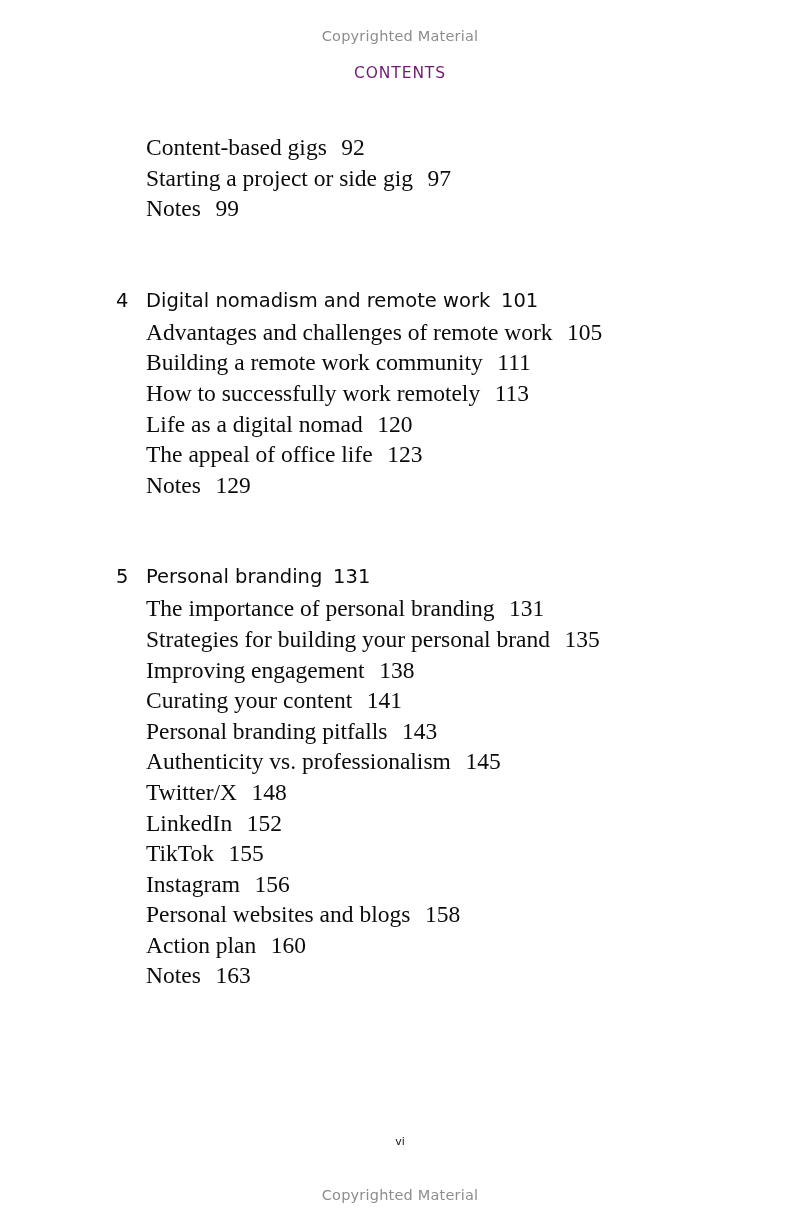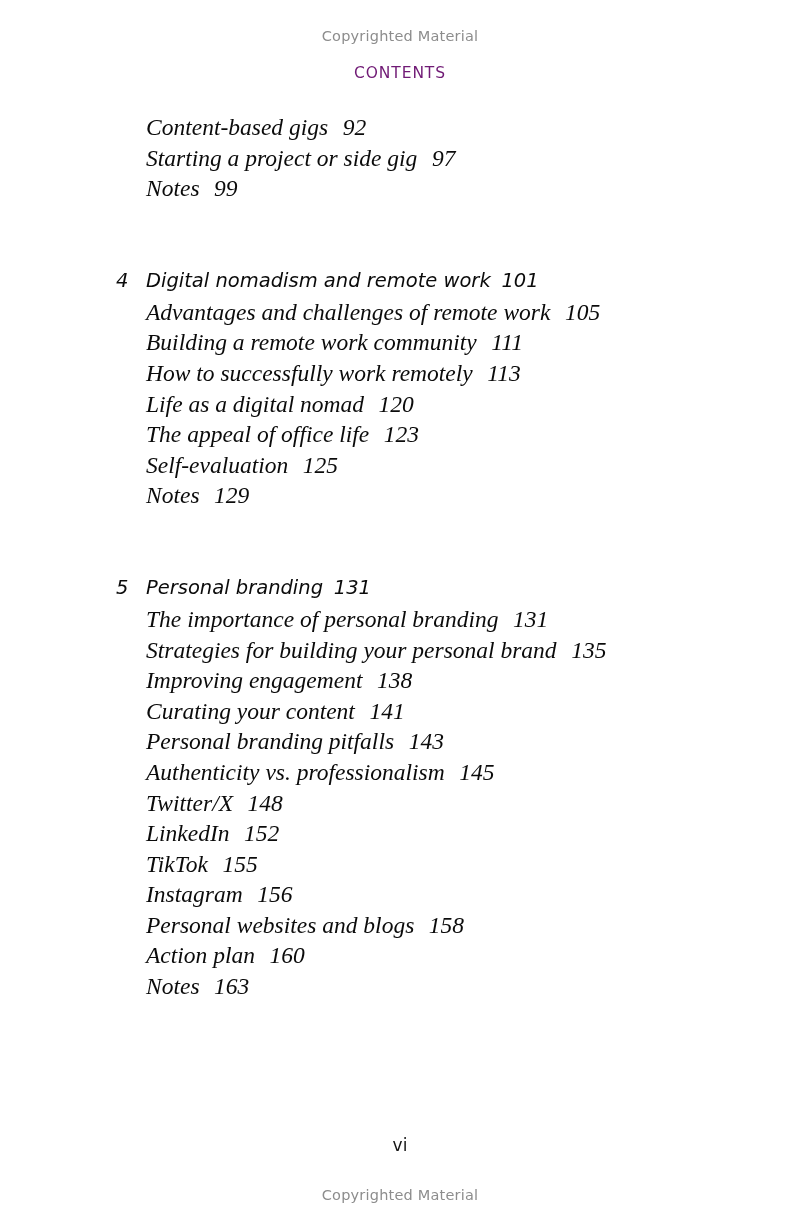--- a/index.html
+++ b/index.html
@@ -44,23 +44,22 @@
     font-size: 15.5px;
     letter-spacing: 0.9px;
     color: #701a75;
     white-space: nowrap;
   }
 
   
   .toc {
     position: absolute;
     left: 116px;
-    top: 112px;
+    top: 132px;
     width: 600px;
-    font-style: italic;
   }
 
   .toc-group { }
   .toc-group + .toc-group { margin-top: 61px; }
 
   .toc-line {
     position: relative;
     height: 30.6px;
     line-height: 30.6px;
     white-space: nowrap;
@@ -103,21 +102,21 @@
   }
 
   
   .folio {
     position: absolute;
     left: 0;
     top: 1135px;
     width: 800px;
     text-align: center;
     font-family: "DejaVu Sans", "Liberation Sans", sans-serif;
-    font-size: 17px;
+    font-size: 11px;
     color: #141414;
   }
 </style>
 </head>
 <body>
 
 <div class="page">
 
   <div class="watermark watermark-top">Copyrighted Material</div>
 
@@ -129,21 +128,20 @@
         <div class="toc-line entry"><span class="entry-title">Starting a project or side gig</span><span class="page-number">97</span></div>
         <div class="toc-line entry"><span class="entry-title">Notes</span><span class="page-number">99</span></div>
       </div>
       <div class="toc-group">
         <div class="toc-line chapter"><span class="chapter-number">4</span><span class="chapter-title">Digital nomadism and remote work</span><span class="page-number">101</span></div>
         <div class="toc-line entry"><span class="entry-title">Advantages and challenges of remote work</span><span class="page-number">105</span></div>
         <div class="toc-line entry"><span class="entry-title">Building a remote work community</span><span class="page-number">111</span></div>
         <div class="toc-line entry"><span class="entry-title">How to successfully work remotely</span><span class="page-number">113</span></div>
         <div class="toc-line entry"><span class="entry-title">Life as a digital nomad</span><span class="page-number">120</span></div>
         <div class="toc-line entry"><span class="entry-title">The appeal of office life</span><span class="page-number">123</span></div>
-        <div class="toc-line entry"><span class="entry-title">Self-evaluation</span><span class="page-number">125</span></div>
         <div class="toc-line entry"><span class="entry-title">Notes</span><span class="page-number">129</span></div>
       </div>
       <div class="toc-group">
         <div class="toc-line chapter"><span class="chapter-number">5</span><span class="chapter-title">Personal branding</span><span class="page-number">131</span></div>
         <div class="toc-line entry"><span class="entry-title">The importance of personal branding</span><span class="page-number">131</span></div>
         <div class="toc-line entry"><span class="entry-title">Strategies for building your personal brand</span><span class="page-number">135</span></div>
         <div class="toc-line entry"><span class="entry-title">Improving engagement</span><span class="page-number">138</span></div>
         <div class="toc-line entry"><span class="entry-title">Curating your content</span><span class="page-number">141</span></div>
         <div class="toc-line entry"><span class="entry-title">Personal branding pitfalls</span><span class="page-number">143</span></div>
         <div class="toc-line entry"><span class="entry-title">Authenticity vs. professionalism</span><span class="page-number">145</span></div>

